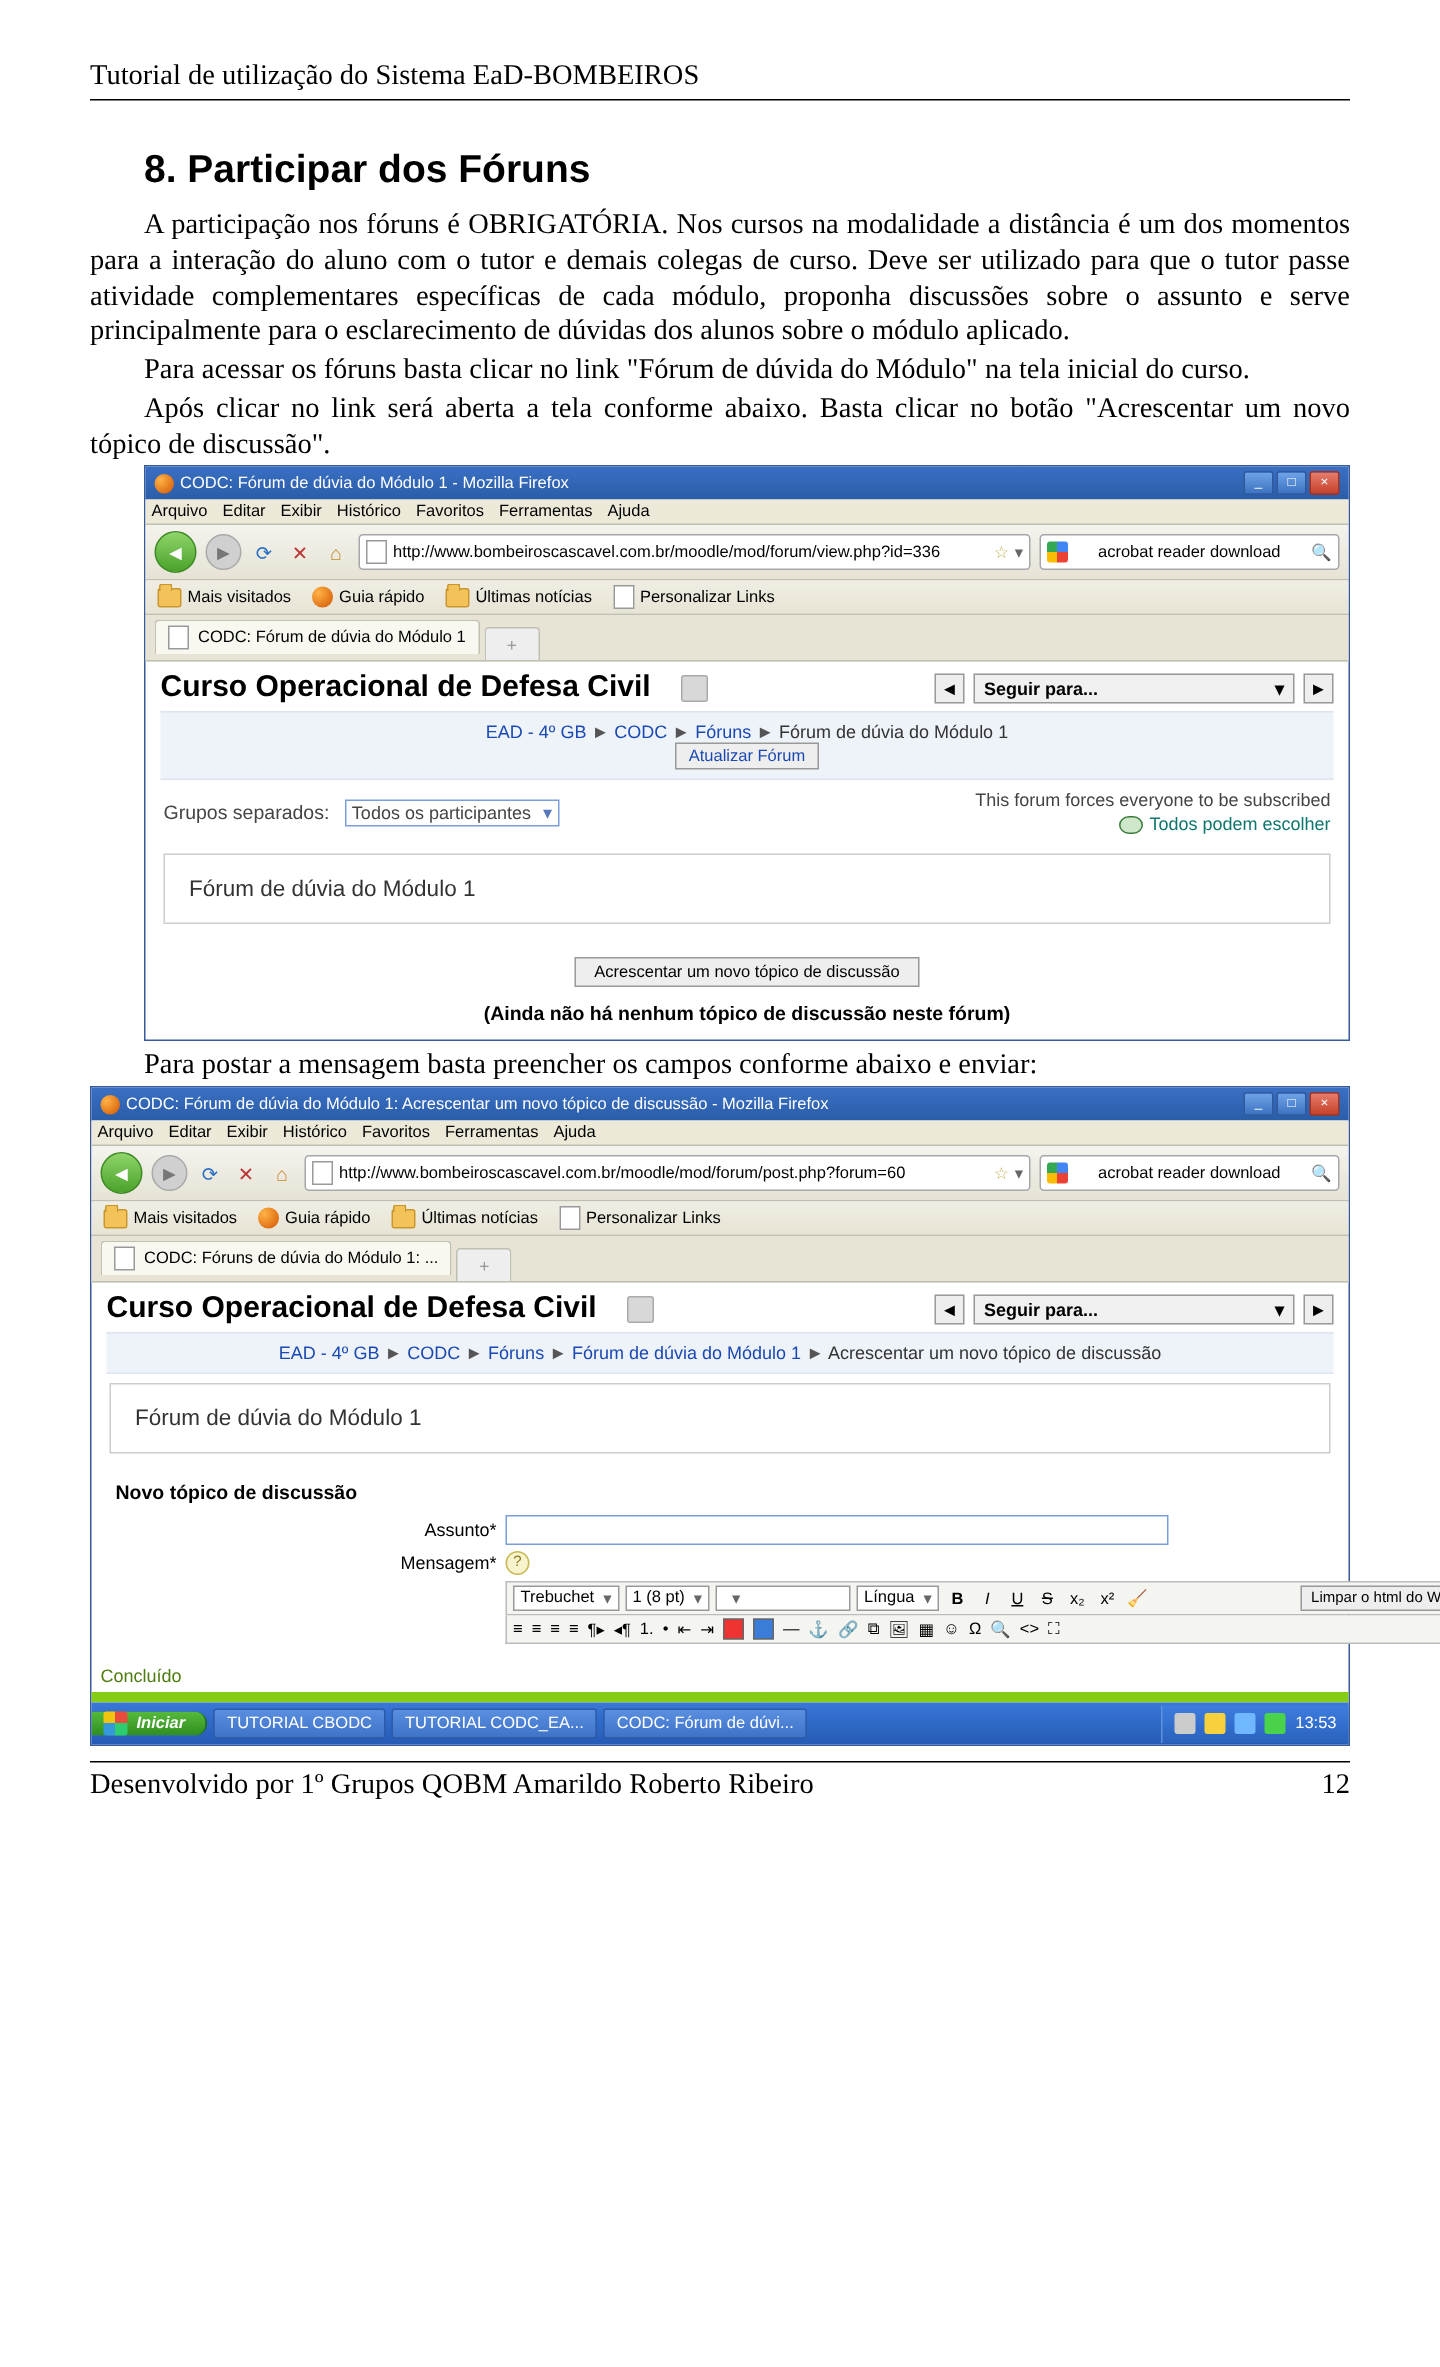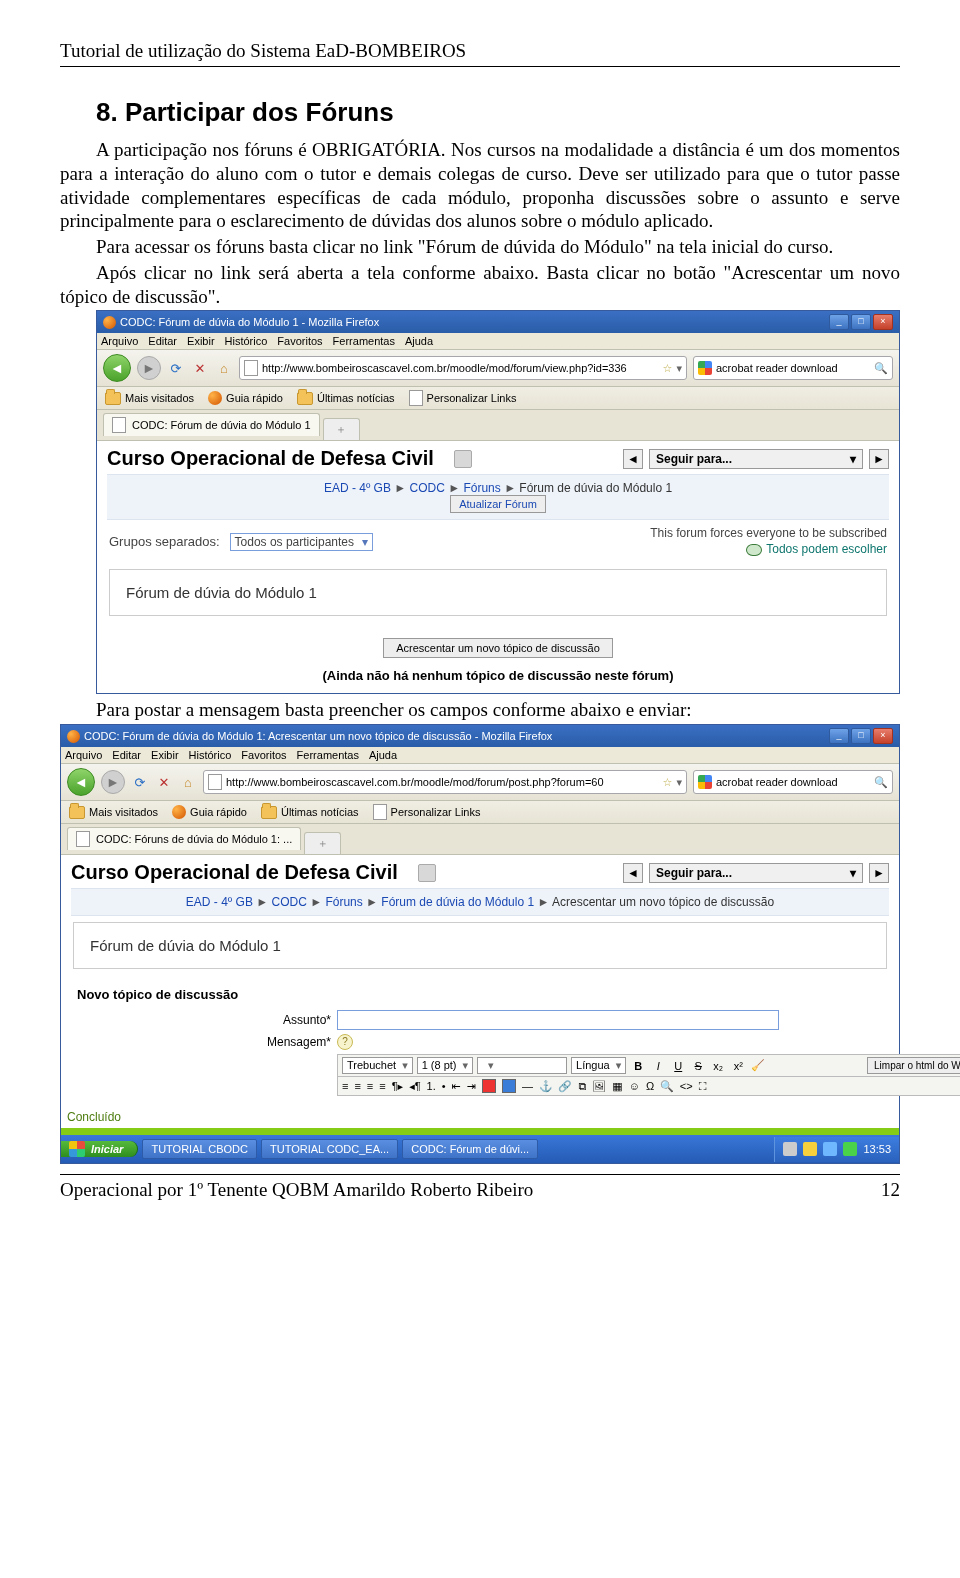--- a/index.html
+++ b/index.html
@@ -104,21 +104,21 @@
     display:flex; align-items:center;
     background:#fff; border:1px solid #a7a6aa; border-radius:3px;
     height:22px; padding:0 4px; font-size:11px;
     gap:4px;
   }
   .url-box .star { color:#c0b050; margin-left:auto; }
   .search-box {
     width: 190px;
     display:flex; align-items:center;
     background:#fff; border:1px solid #a7a6aa; border-radius:3px;
-    height:22px; padding:0 4px; font-size:11px; gap:4px;
+    height:22px; padding:0 4px; font-size:11px; gap:20px;
   }
   .gicon {
     width:14px; height:14px; border-radius:2px;
     background: conic-gradient(#4285f4 0 25%, #ea4335 0 50%, #fbbc05 0 75%, #34a853 0 100%);
   }
   .ff-bookmarks {
     background: linear-gradient(#f0eee3,#e7e4d5);
     padding: 3px 8px;
     display:flex; gap:14px; align-items:center;
     border-bottom: 1px solid #c0c0b0;
@@ -548,16 +548,16 @@
         <span class="ticon" style="background:#f7d13d"></span>
         <span class="ticon" style="background:#6fb8ff"></span>
         <span class="ticon" style="background:#4ad24a"></span>
         <span>13:53</span>
       </div>
     </div>
   </div>
 
   <hr class="footer-rule">
   <div class="footer-line">
-    <span>Operacional por 1º Tenente QOBM Amarildo Roberto Ribeiro</span>
+    <span>Desenvolvido por 1º Grupos QOBM Amarildo Roberto Ribeiro</span>
     <span>12</span>
   </div>
 </div>
 
 </body></html>

